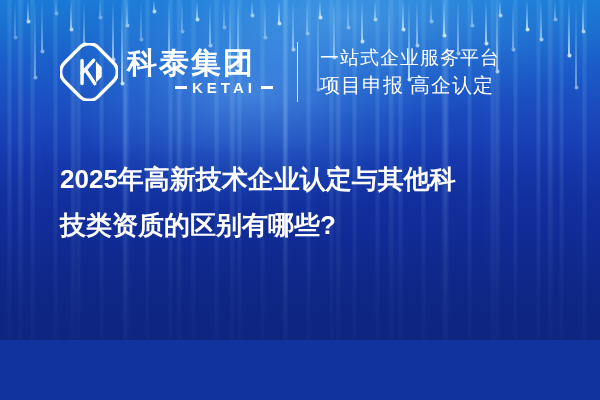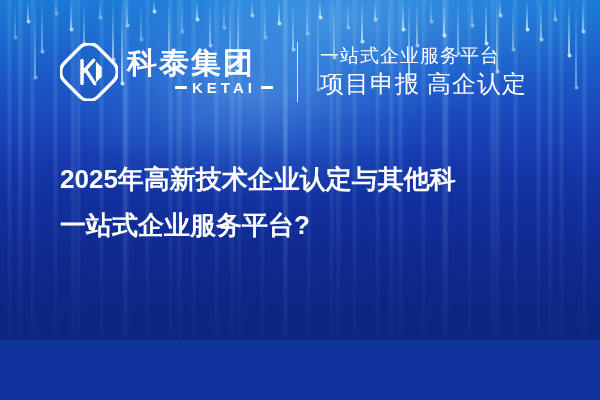--- a/index.html
+++ b/index.html
@@ -148,21 +148,21 @@
   }
 
   .tagline{ color:#ffffff; }
   .tagline-main{
     font-family:"Liberation Serif","DejaVu Serif",serif;
     font-size:19px; line-height:1.12; letter-spacing:1px;
     white-space:nowrap;
   }
   .tagline-sub{
     font-family:"Liberation Serif","DejaVu Serif",serif;
-    font-size:24px; line-height:1.2; letter-spacing:1px;
+    font-size:20px; line-height:1.2; letter-spacing:1px;
     margin-top:4px; white-space:nowrap;
   }
 
   
   .headline{
     position:absolute;
     left:60px; top:156px;
     width:520px;
     color:#ffffff;
     font-family:"Liberation Sans","DejaVu Sans",sans-serif;
@@ -410,16 +410,16 @@
 
     <div class="tagline">
       <div class="tagline-main">一站式企业服务平台</div>
       <div class="tagline-sub">项目申报 高企认定</div>
     </div>
 
   </div>
 
   <div class="headline">
     <span class="ln">2025年高新技术企业认定与其他科</span>
-    <span class="ln">一站式企业服务平台?</span>
+    <span class="ln">技类资质的区别有哪些?</span>
   </div>
 
 </div>
 
 </body></html>

